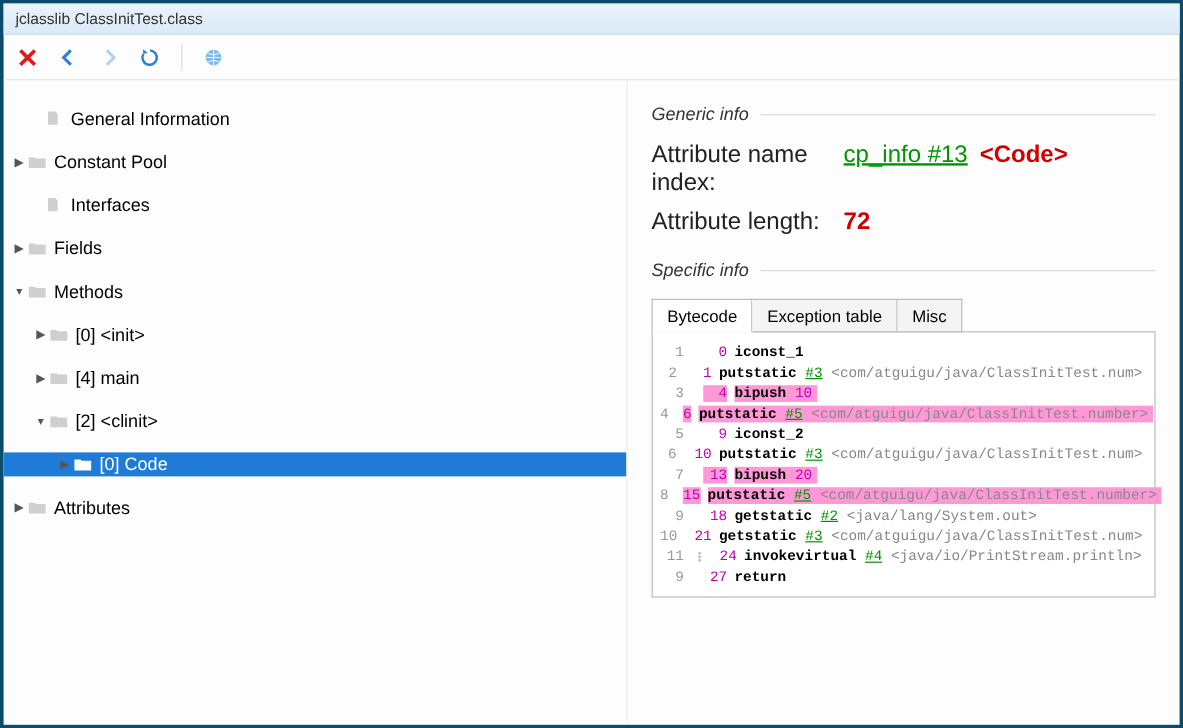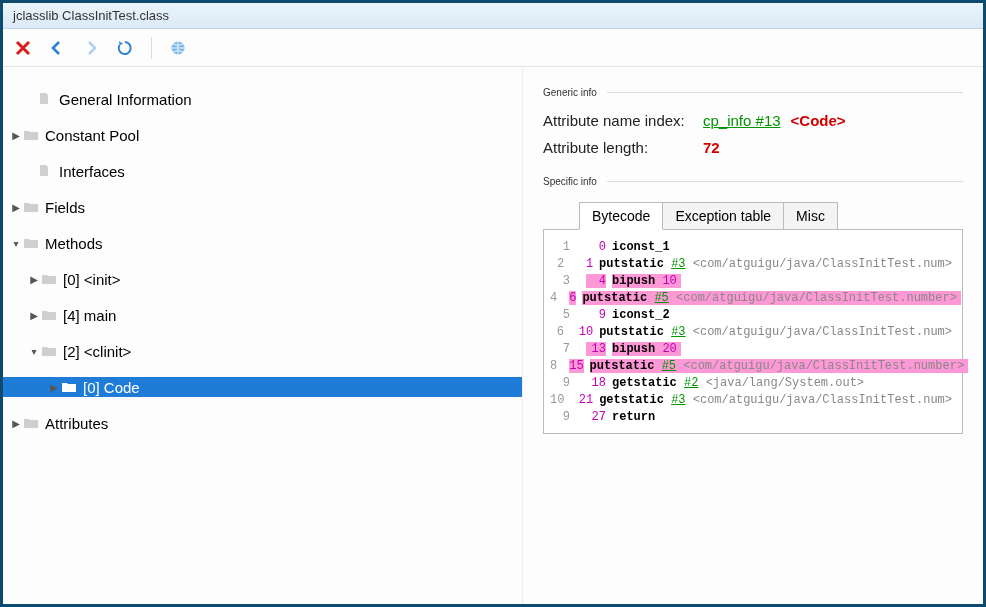--- a/index.html
+++ b/index.html
@@ -14,27 +14,27 @@
 .tree-row { display:flex; align-items:center; height:20px; padding-left: 6px; white-space:nowrap;margin-top:16px;}
 .tree-row .arrow { width:14px; text-align:center; color:#555; font-size:10px; user-select:none;}
 .tree-row .noarrow { width:14px;}
 .tree-row .folder { width:18px; height:14px; margin-right:4px; display:inline-flex; align-items:center;}
 .tree-row.selected { background:#1e7cd6; color:#fff;}
 .tree-row.selected svg path { fill:#fff !important;}
 .pad1 { padding-left: 24px;}
 .pad2 { padding-left: 44px;}
 .detail { flex:1; padding: 16px 20px 10px 20px; overflow:auto;}
 .section-head { display:flex; align-items:center; margin: 4px 0 14px 0;}
-.section-head span { color:#333; font-size:10px; margin-right:10px;}
+.section-head span { color:#333; font-size:15px; margin-right:10px;font-style:italic;}
 .section-head .line { flex:1; height:1px; background:#dcdcdc;}
-.row-kv { display:flex; margin-bottom: 10px; font-size:15px;}
+.row-kv { display:flex; margin-bottom: 10px; font-size:20px;}
 .row-kv .k { width: 160px; color:#222;}
 .row-kv .v1 { color:#009500; text-decoration: underline; margin-right:10px;}
 .row-kv .v2 { color:#d00000;font-weight:bold;}
-.tabs { display:flex; margin-top:10px;margin-left:36px;}
+.tabs { display:flex; margin-top:10px;}
 .tab { border:1px solid #bbb; padding:5px 12px; font-size:14px; background:#f4f4f4; cursor:pointer; position:relative; top:1px;}
 .tab.active { background:#fff; border-bottom:1px solid #fff;}
 .tab + .tab { border-left:none;}
 .bytecode-box { border:1px solid #bbb; padding:8px 6px; background:#fff;}
 .bc-line { display:flex; align-items:center; font-family: "Courier New", monospace; font-size:12px; height:17px;}
 .bc-line .ln { width:20px; text-align:right; color:#999; margin-right:6px;}
 .bc-line .gut { width:4px; margin-right:6px;}
 .bc-line .off { width:20px; text-align:right; color:#c400b4; margin-right:6px;}
 .bc-line .content { flex:0 0 auto; padding-right:4px;}
 .bc-line.hl .off, .bc-line.hl .content { background:#ff98d6;}
@@ -259,20 +259,30 @@
             <span class="off">18</span>
             <span class="content"><span class="op">getstatic</span> <span class="ref">#2</span> <span class="cmt">&lt;java/lang/System.out&gt;</span></span>
           </div>
           <div class="bc-line">
             <span class="ln">10</span>
             <span class="gut"></span>
             <span class="off">21</span>
             <span class="content"><span class="op">getstatic</span> <span class="ref">#3</span> <span class="cmt">&lt;com/atguigu/java/ClassInitTest.num&gt;</span></span>
           </div>
           <div class="bc-line">
+            <span class="ln">11</span>
+            <span class="dots">
+              <i></i>
+              <i></i>
+              <i></i>
+            </span>
+            <span class="off">24</span>
+            <span class="content"><span class="op">invokevirtual</span> <span class="ref">#4</span> <span class="cmt">&lt;java/io/PrintStream.println&gt;</span></span>
+          </div>
+          <div class="bc-line">
             <span class="ln">9</span>
             <span class="gut"></span>
             <span class="off">27</span>
             <span class="content"><span class="op">return</span></span>
           </div>
         </div>
     </div>
   </div>
 </div>
 

